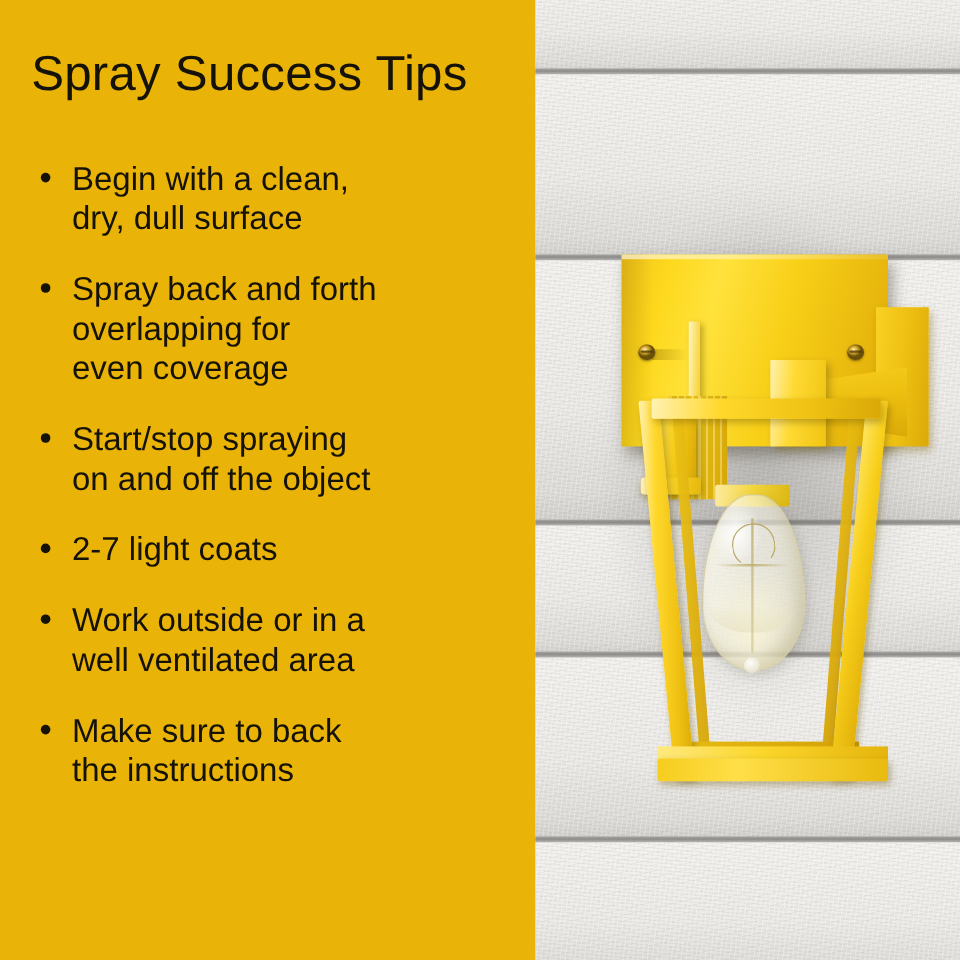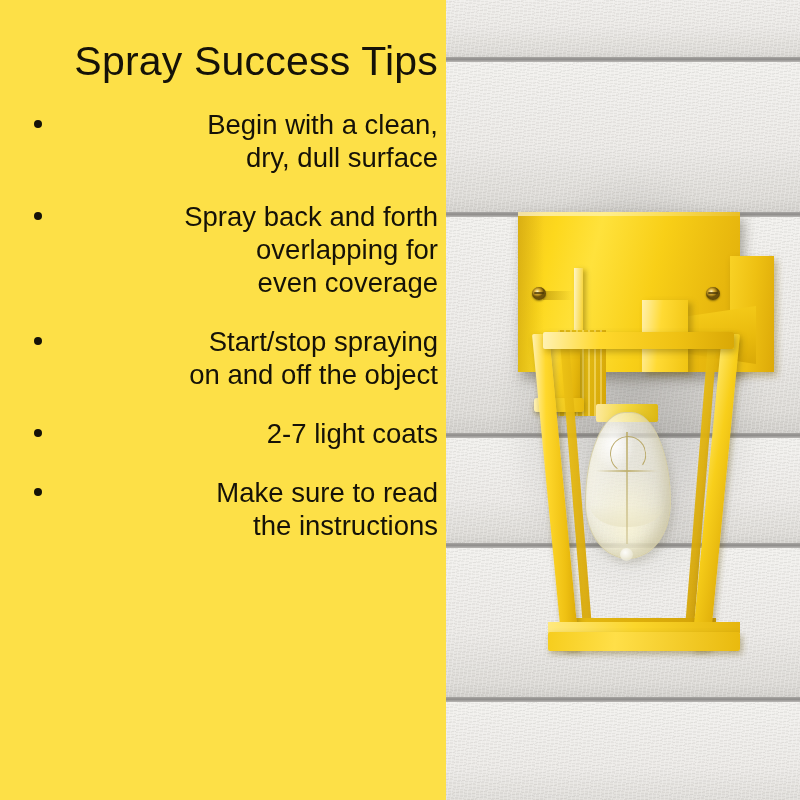--- a/index.html
+++ b/index.html
@@ -118,27 +118,27 @@
   #cage-left-rear{position:absolute;left:28px;top:10px;width:9px;height:296px;
       transform:skewX(4.6deg);transform-origin:top left;border-radius:2px;
       background:linear-gradient(95deg,#edc316,#d5a407);opacity:.95;}
   #cage-right-rear{position:absolute;left:176px;top:10px;width:9px;height:296px;
       transform:skewX(-4.6deg);transform-origin:top left;border-radius:2px;
       background:linear-gradient(95deg,#e9bd12,#cf9e05);opacity:.95;}
   #cage-bot-rear{position:absolute;left:34px;top:286px;width:150px;height:9px;
       background:linear-gradient(95deg,#e7bb11,#d2a106);}
 
   
-  #panel{position:absolute;left:0;top:0;width:446px;height:800px;background:#fde047;text-align:right;}
+  #panel{position:absolute;left:0;top:0;width:446px;height:800px;background:#eab308;}
 
   #title{position:absolute;left:26px;top:38px;width:412px;
          font-size:41px;font-weight:400;letter-spacing:.2px;color:#151208;
          white-space:nowrap;}
 
-  #tips{position:absolute;left:26px;top:108px;width:412px;
+  #tips{position:absolute;left:26px;top:132px;width:412px;
         list-style:none;margin:0;padding:0;}
   .tip{position:relative;padding-left:34px;margin-bottom:26px;
        font-size:27.5px;line-height:33px;color:#151208;font-weight:400;}
   .tip .dot{position:absolute;left:8px;top:12px;width:8px;height:8px;
        border-radius:50%;background:#151208;}
   .tip .txt{display:block;white-space:pre-line;}
 </style>
 </head>
 <body>
 
@@ -227,20 +227,25 @@
         <span class="dot"></span>
         <span class="txt">Start/stop spraying
 on and off the object</span>
       </li>
       <li class="tip">
         <span class="dot"></span>
         <span class="txt">2-7 light coats</span>
       </li>
       <li class="tip">
         <span class="dot"></span>
-        <span class="txt">Make sure to read
+        <span class="txt">Work outside or in a
+well ventilated area</span>
+      </li>
+      <li class="tip">
+        <span class="dot"></span>
+        <span class="txt">Make sure to back
 the instructions</span>
       </li>
     </ul>
 
   </div>
 
 </div>
 
 </body></html>

